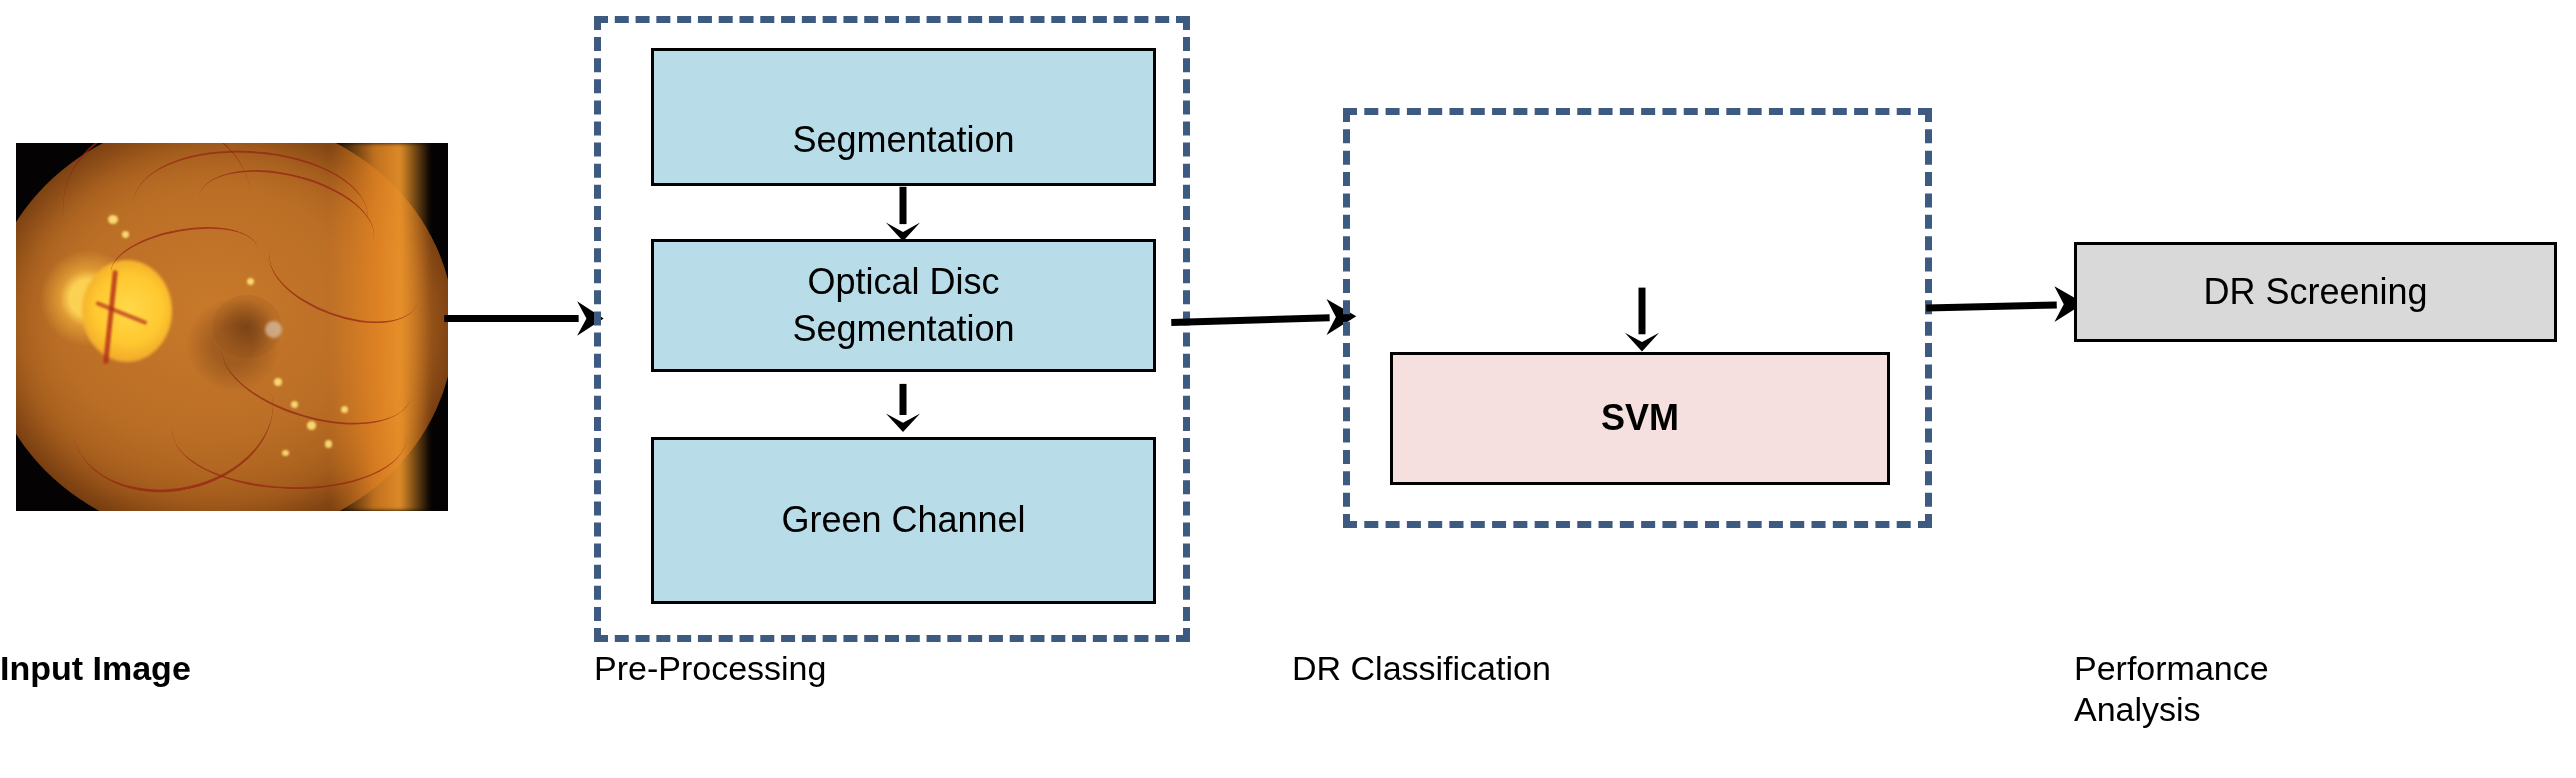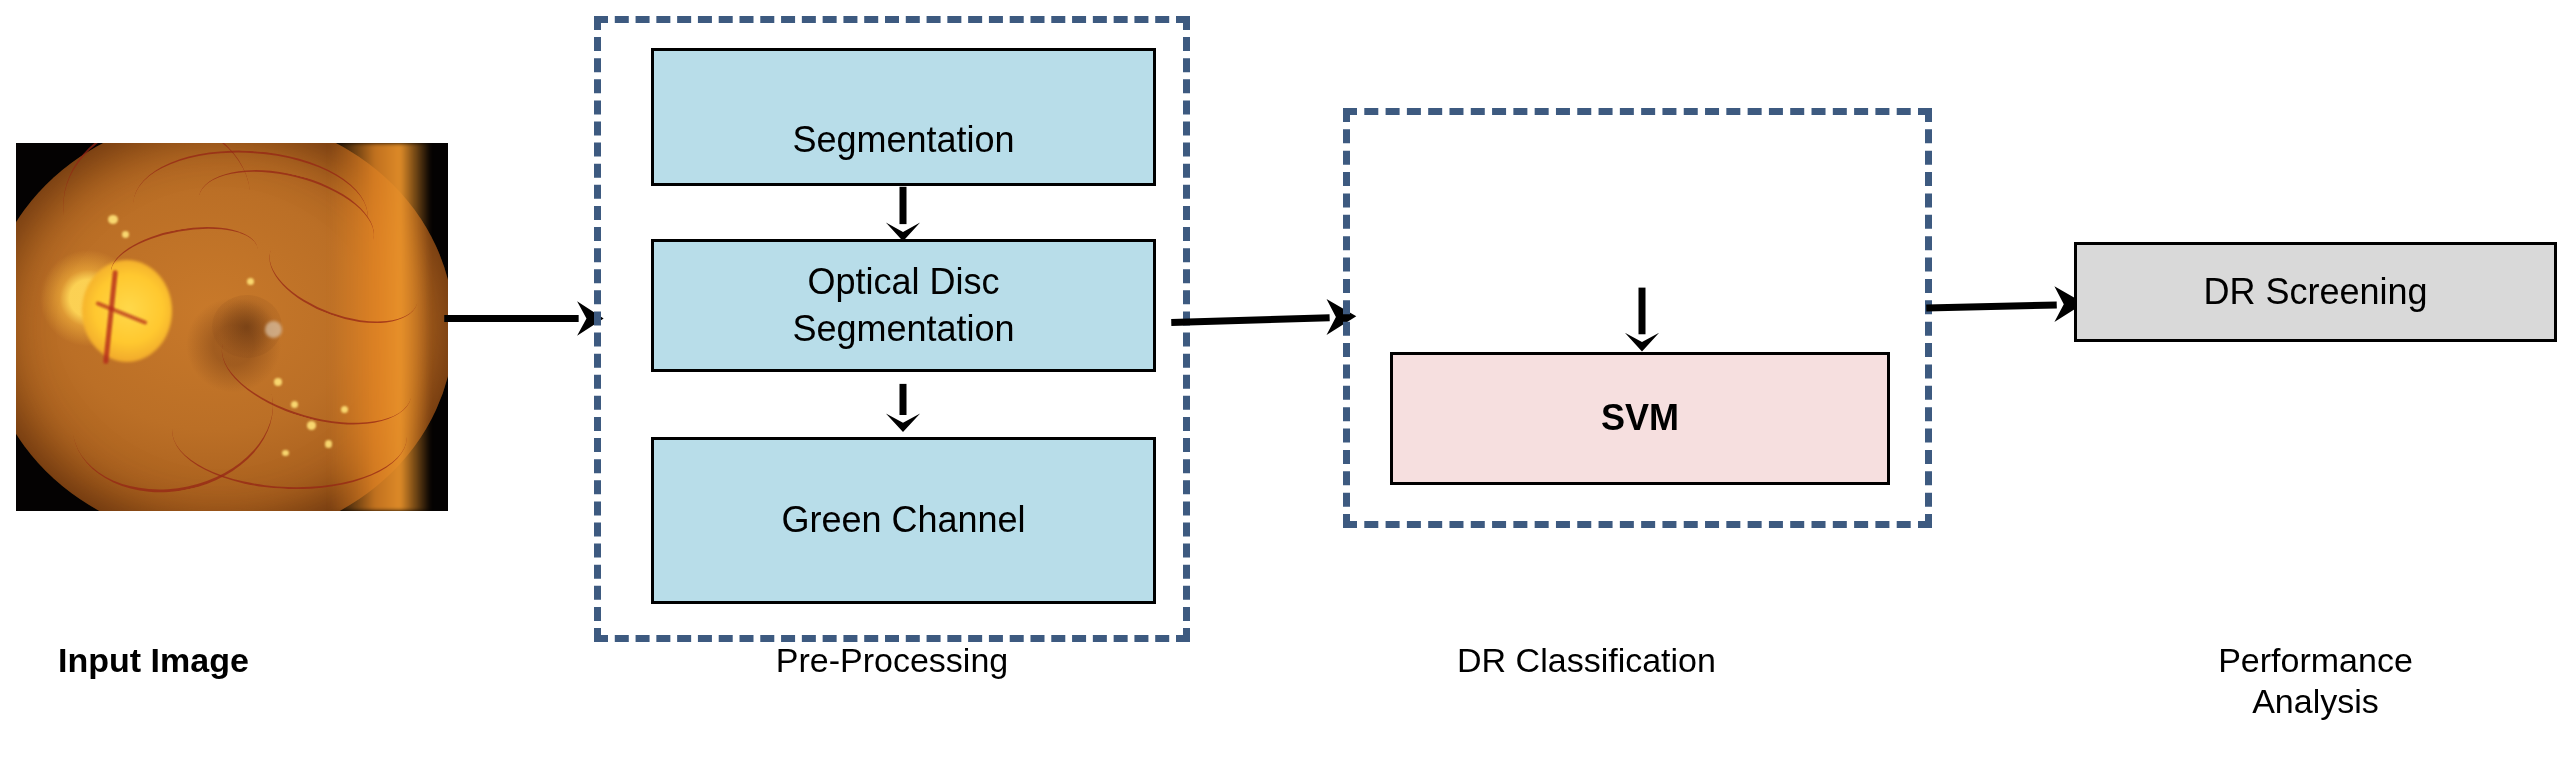--- a/index.html
+++ b/index.html
@@ -100,24 +100,24 @@
     line-height: 1.28;
     padding: 3.1px 7.8px;
   }
   .node.blue  { background: #b8dde9; }
   .node.pink  { background: #f6dfdf; }
   .node.grey  { background: #d9d9d9; }
 
   
   .caption {
     position: absolute;
-    text-align: center;
     color: #000000;
     font-size: 34px;
     line-height: 1.22;
+    margin-top: 8px;
   }
   .caption.bold { font-weight: bold; }
 
   
   .arrow { position: absolute; }
 </style>
 </head>
 <body>
 
 <div id="canvas">

